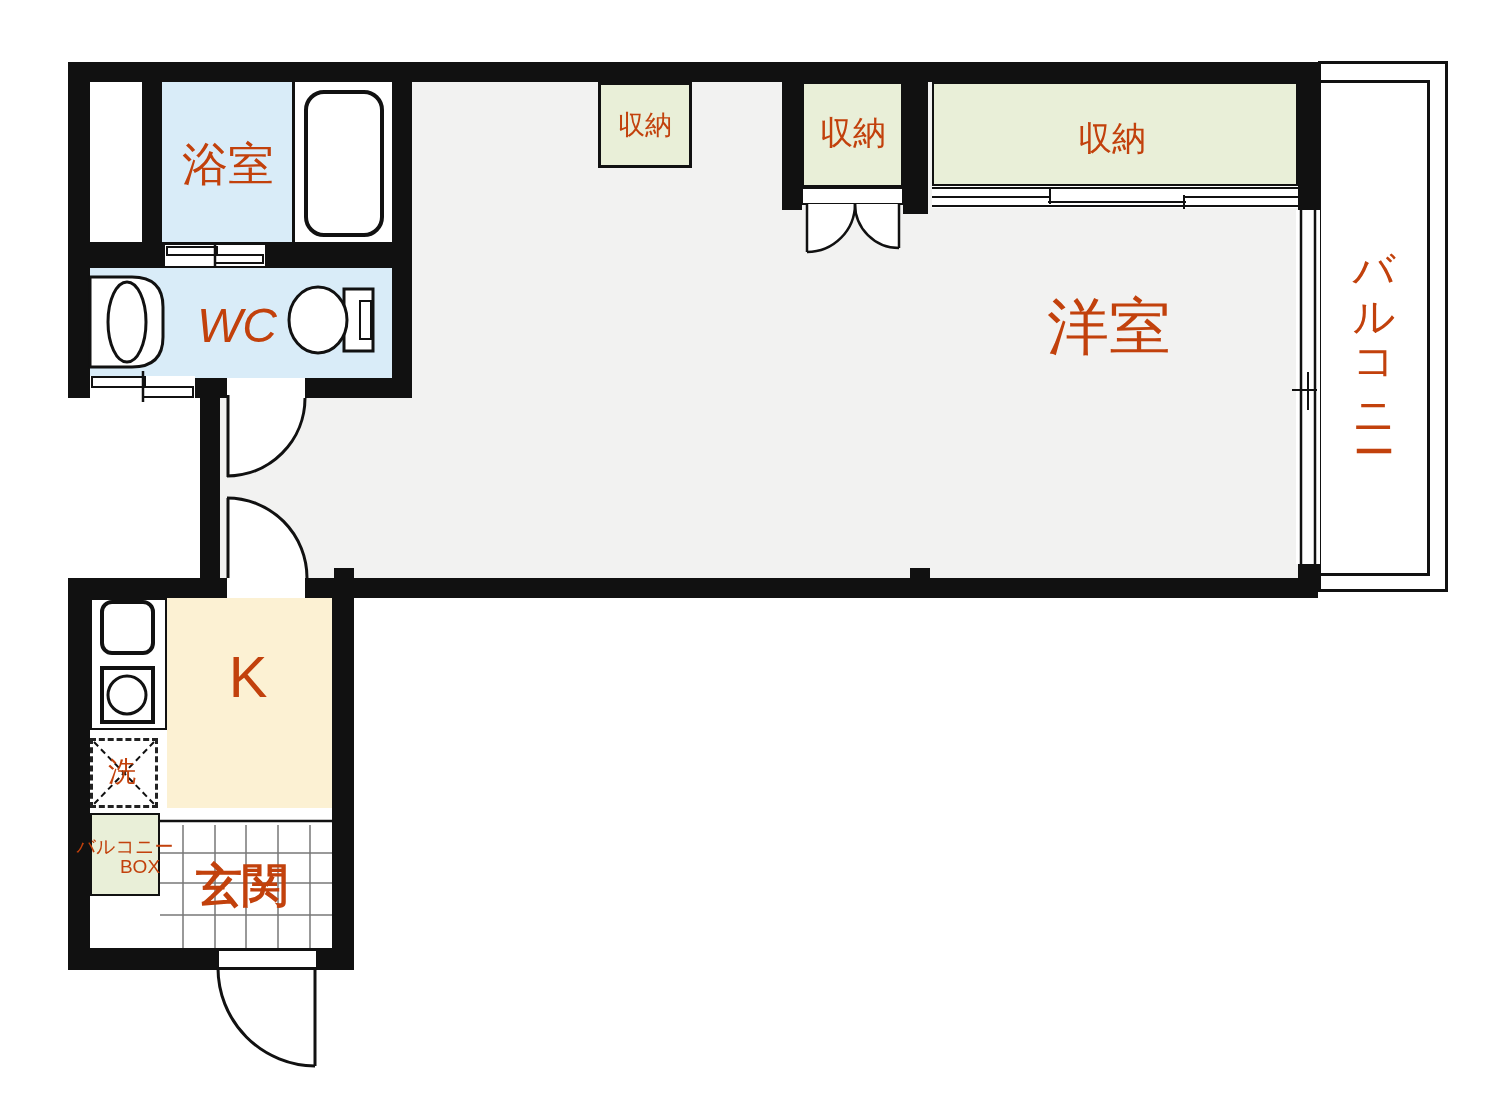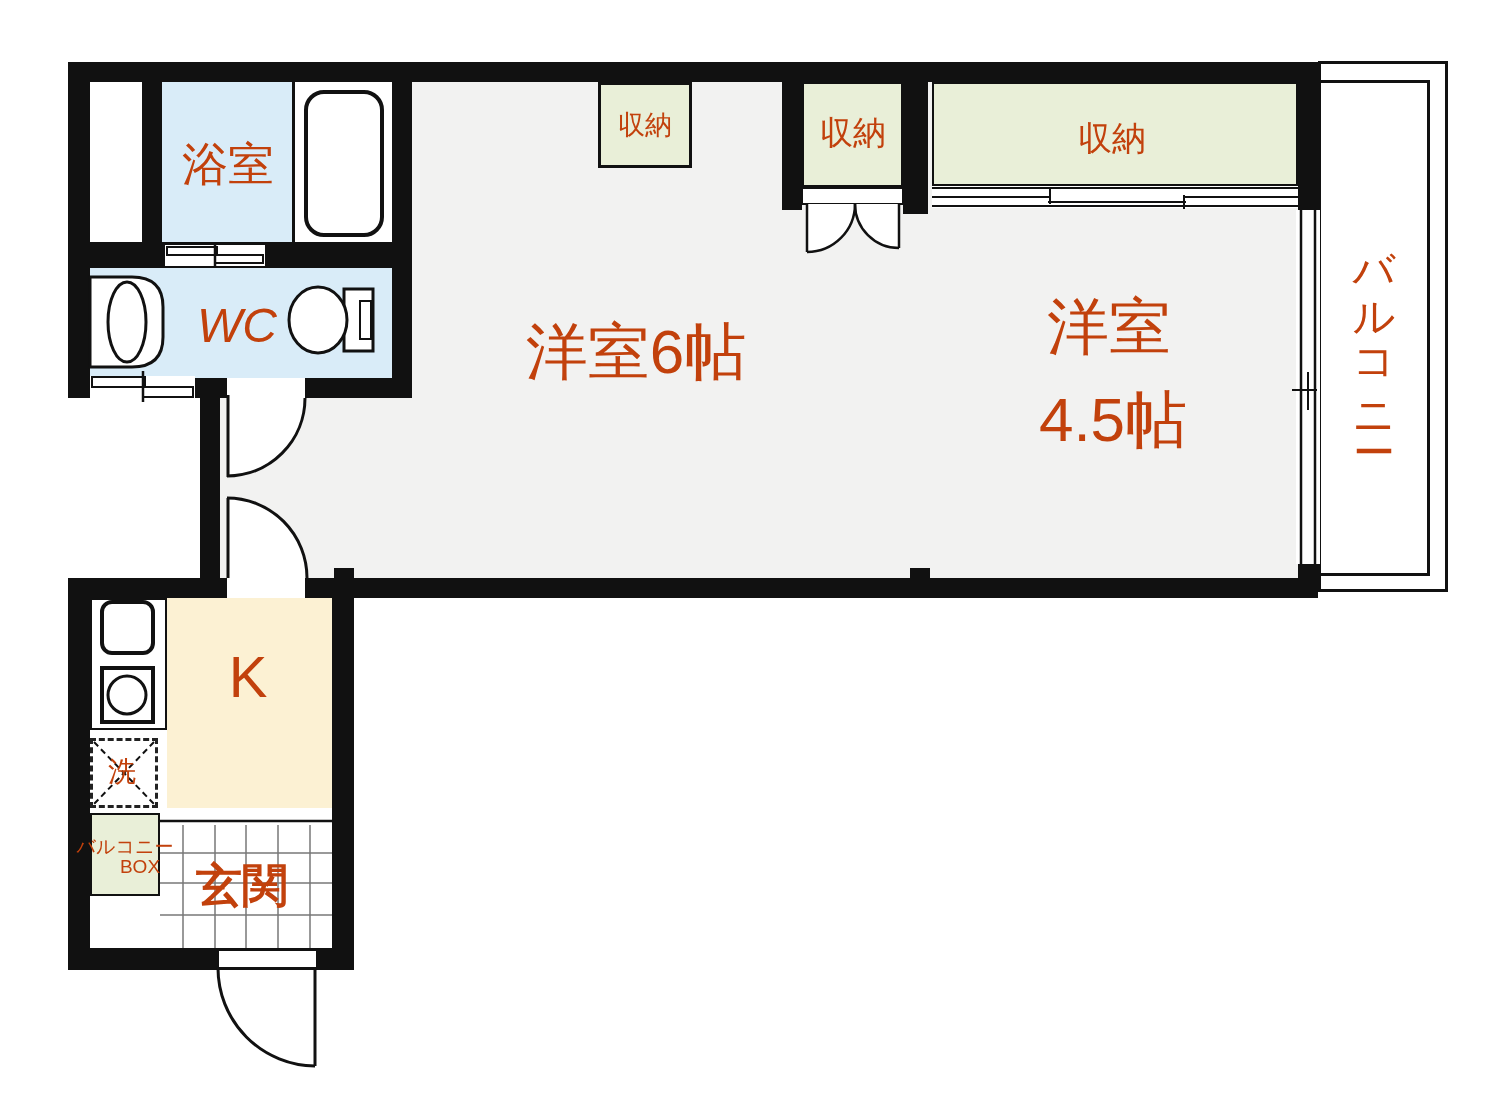--- a/index.html
+++ b/index.html
@@ -140,23 +140,21 @@
     <rect x="218" y="950" width="99" height="18" class="ln fw" stroke-width="2"></rect>
     <path d="M 218 968 A 98 98 0 0 0 315 1066" class="ln" stroke-width="3"></path>
     <line x1="315" y1="968" x2="315" y2="1066" class="ln" stroke-width="3"></line>
   </svg>
 
   <div class="lbl" style="left:228px;top:164px;font-size:46px;">浴室</div>
   <div class="lbl" style="left:237px;top:326px;font-size:48px;font-style:italic;">WC</div>
   <div class="lbl" style="left:645px;top:126px;font-size:27px;">収納</div>
   <div class="lbl" style="left:853px;top:133px;font-size:33px;">収納</div>
   <div class="lbl" style="left:1112px;top:139px;font-size:34px;">収納</div>
-  <div class="lbl" style="left:636px;top:352px;font-size:62px;">洋室6帖</div>
   <div class="lbl" style="left:1109px;top:327px;font-size:62px;">洋室</div>
-  <div class="lbl" style="left:1113px;top:420px;font-size:62px;">4.5帖</div>
   <div class="lbl vtext" style="left:1374px;top:328px;font-size:42px;letter-spacing:4px;">バルコニー</div>
   <div class="lbl" style="left:248px;top:677px;font-size:58px;">K</div>
   <div class="lbl" style="left:122px;top:772px;font-size:28px;">洗</div>
   <div class="lbl" style="left:125px;top:847px;font-size:19px;">バルコニー</div>
   <div class="lbl" style="left:140px;top:867px;font-size:19px;">BOX</div>
   <div class="lbl" style="left:242px;top:885px;font-size:46px;font-weight:600;">玄関</div>
 
 </div>
 
 </body></html>

